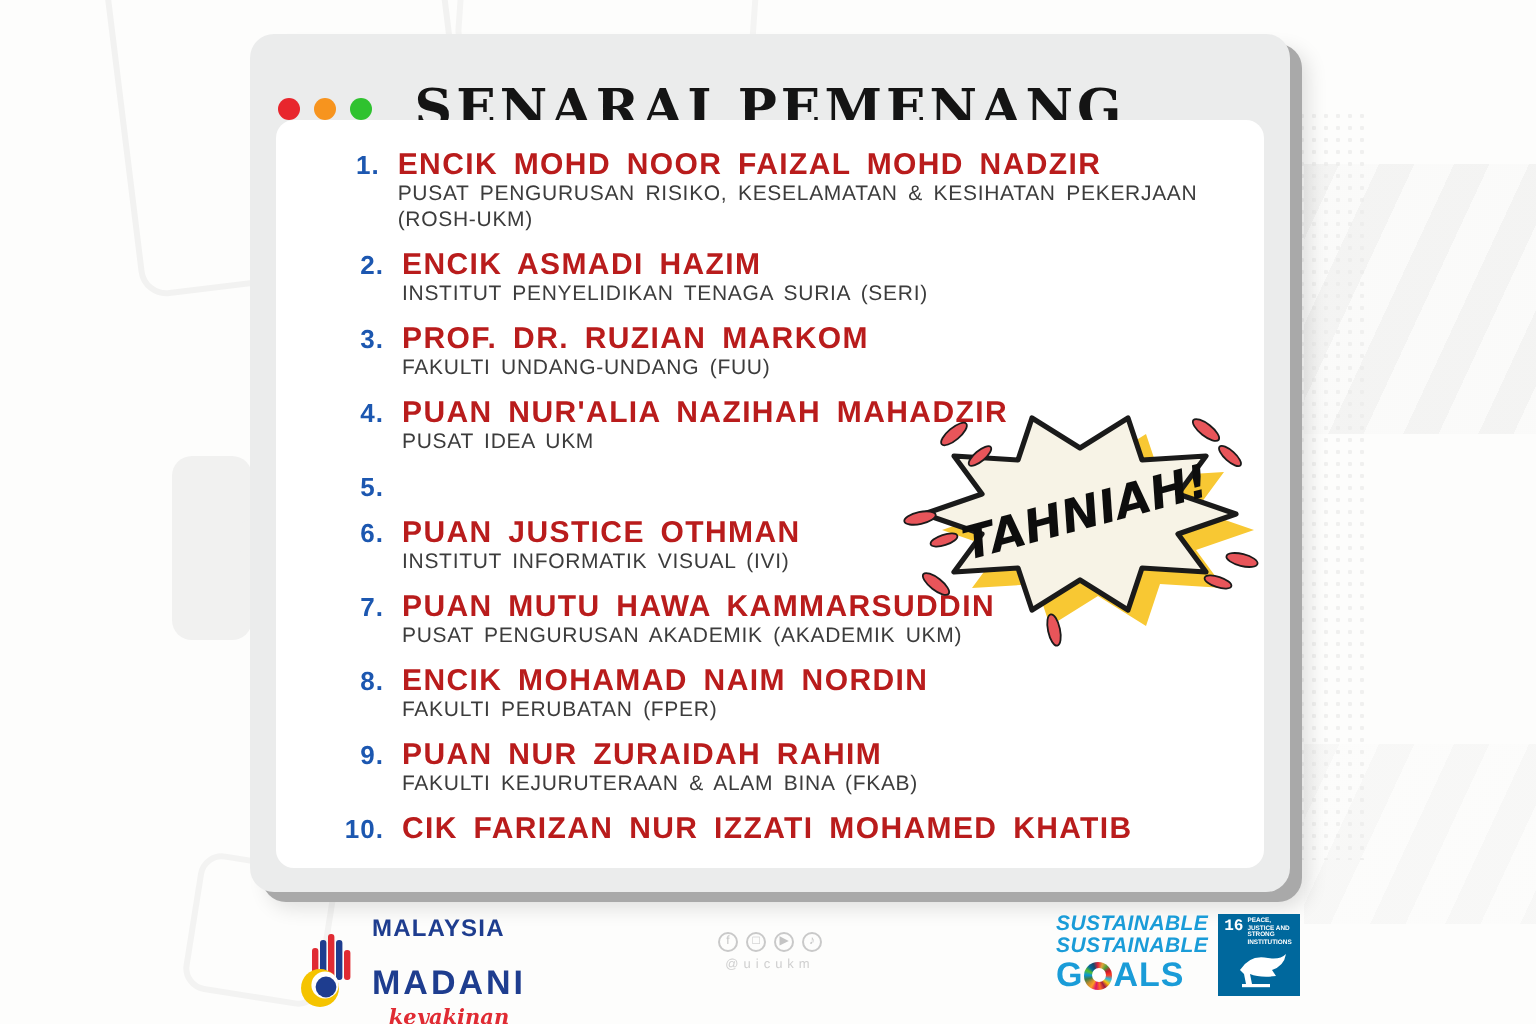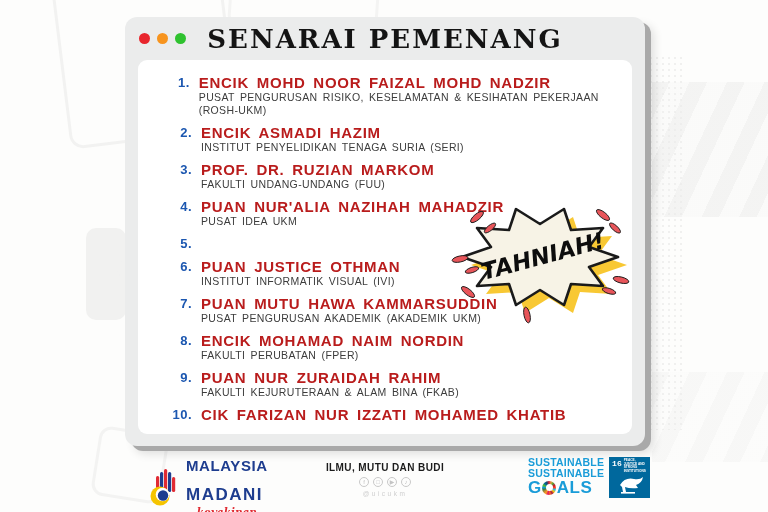--- a/index.html
+++ b/index.html
@@ -21,21 +21,21 @@
     background:repeating-linear-gradient(115deg,#efefee 0 16px,#fafaf9 16px 34px); }
   .bg-dots { position:absolute; left:648px; top:55px; width:36px; height:375px; opacity:.7;
     background-image:radial-gradient(#ebebea 1px, transparent 1.2px); background-size:6px 6px; }
   .bg-piece-bl { position:absolute; left:95px; top:430px; width:70px; height:70px;
     border:3px solid #f3f3f2; border-radius:12px; transform:rotate(9deg); }
 
   
   .card { position:absolute; left:125px; top:17px; width:520px; height:429px;
     background:#ebecec; border-radius:12px;
     box-shadow:6px 5px 0 #a9a9a9, 9px 8px 10px rgba(0,0,0,.12); }
-  .card-header { position:absolute; left:0; top:0; right:0; height:43px; display:flex; align-items:center; }
+  .card-header { position:absolute; left:0; top:16px; right:0; height:43px; display:flex; align-items:center; }
   .dots { display:flex; gap:7px; margin-left:14px; }
   .dot { width:11px; height:11px; border-radius:50%; }
   .window-title { position:absolute; left:0; right:0; text-align:center;
     font-family:"DejaVu Serif", serif; font-weight:bold; font-size:26px; letter-spacing:2px;
     color:#141414; }
 
   .card-body { position:absolute; left:13px; right:13px; top:43px; bottom:12px;
     background:#ffffff; border-radius:9px; padding:15px 0 0 28px; overflow:hidden; }
 
   ol.winners { list-style:none; }
@@ -48,35 +48,35 @@
     margin-top:1px; }
 
   
   .badge { position:absolute; left:322px; top:180px; width:196px; height:130px; }
 
   
   .footer { position:absolute; left:0; right:0; top:452px; height:60px; }
 
   .madani { position:absolute; left:148px; top:6px; display:flex; align-items:center; gap:6px; }
   .madani-text { display:flex; flex-direction:column; line-height:1; }
-  .madani-l1 { color:#1e3d8f; font-weight:bold; font-size:15px; letter-spacing:.6px; }
+  .madani-l1 { color:#1e3d8f; font-weight:bold; font-size:12px; letter-spacing:.6px; }
   .madani-l2 { color:#1e3d8f; font-weight:bold; font-size:17px; letter-spacing:1.5px; margin-top:13px; }
   .madani-script { color:#e02b33; font-family:"DejaVu Serif", serif; font-style:italic;
     font-weight:bold; font-size:10.5px; margin-top:4px; align-self:center; }
 
   .motto-block { position:absolute; left:300px; top:10px; width:170px; text-align:center; }
   .motto { color:#1c1c1c; font-weight:bold; font-size:10px; letter-spacing:.4px; }
   .social-row { display:flex; justify-content:center; gap:4px; margin-top:4px; }
   .soc { width:10px; height:10px; border:1px solid #c9c9c9; border-radius:50%; color:#c4c4c4;
     font-size:6px; line-height:8px; text-align:center; }
   .handle { color:#cfcfcf; font-size:6.5px; letter-spacing:2.5px; margin-top:3px; }
 
   .sdg { position:absolute; left:528px; top:5px; display:flex; gap:5px; align-items:flex-start; }
   .sdg-text { display:flex; flex-direction:column; line-height:1; }
-  .sdg-l1, .sdg-l2 { color:#1a9cd8; font-weight:bold; font-size:10.5px; letter-spacing:.2px; }
+  .sdg-l1, .sdg-l2 { color:#1a9cd8; font-weight:bold; font-size:10.5px; letter-spacing:.2px;font-style:italic; }
   .sdg-goals { color:#1a9cd8; font-weight:bold; font-size:17px; letter-spacing:.5px;
     display:flex; align-items:center; margin-top:1px; }
   .sdg-wheel { width:14px; height:14px; border-radius:50%; position:relative; margin:0 .5px;
     background:conic-gradient(#e5243b,#dda63a,#4c9f38,#c5192d,#ff3a21,#26bde2,#fcc30b,#a21942,#fd6925,#dd1367,#fd9d24,#bf8b2e,#3f7e44,#0a97d9,#56c02b,#00689d,#19486a,#e5243b); }
   .sdg-wheel::after { content:""; position:absolute; left:3.5px; top:3.5px; width:7px; height:7px;
     background:#fff; border-radius:50%; }
   .sdg-tile { width:41px; height:41px; background:#00689d; color:#fff; padding:2px 3px; }
   .sdg-tile-top { display:flex; gap:2px; }
   .sdg-tile-num { font-weight:bold; font-size:8px;font-family:Liberation Mono, monospace; }
   .sdg-tile-label { font-weight:bold; font-size:3.2px; line-height:3.6px; width:26px; }
@@ -219,21 +219,20 @@
       <circle cx="15" cy="27.5" r="5.2" fill="#1e3d8f"></circle>
     </svg>
     <div class="madani-text">
       <span class="madani-l1">MALAYSIA</span>
       <span class="madani-l2">MADANI</span>
       <span class="madani-script">keyakinan</span>
     </div>
   </div>
 
   <div class="motto-block">
-    <div class="motto">ILMU, MUTU DAN BUDI</div>
     <div class="social-row">
       <span class="soc">f</span>
       <span class="soc">□</span>
       <span class="soc">▶</span>
       <span class="soc">♪</span>
     </div>
     <div class="handle">@uicukm</div>
   </div>
 
   <div class="sdg">

